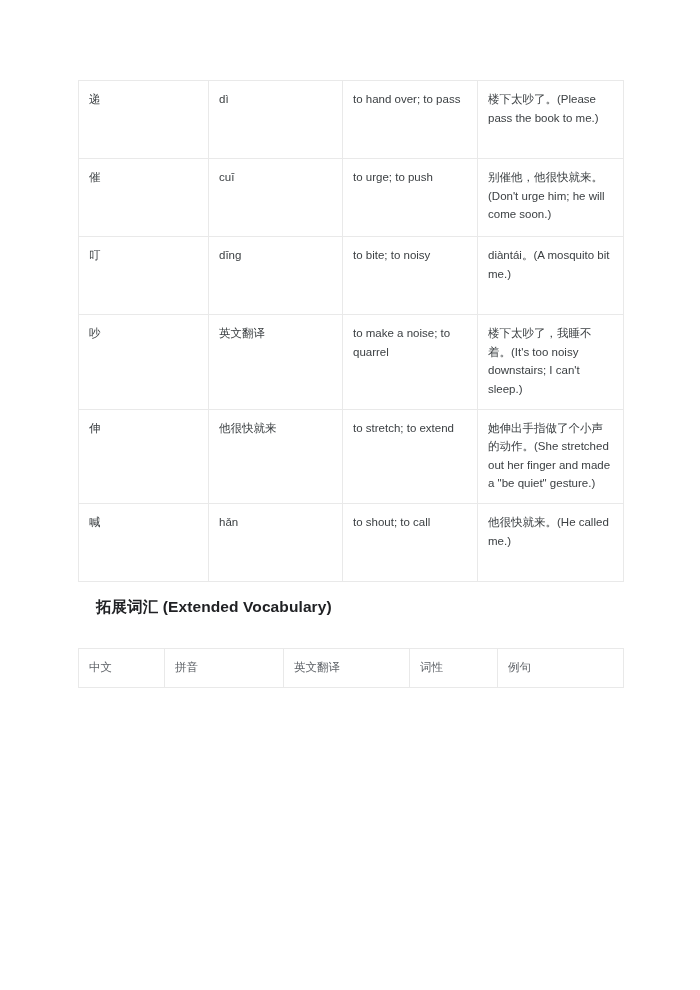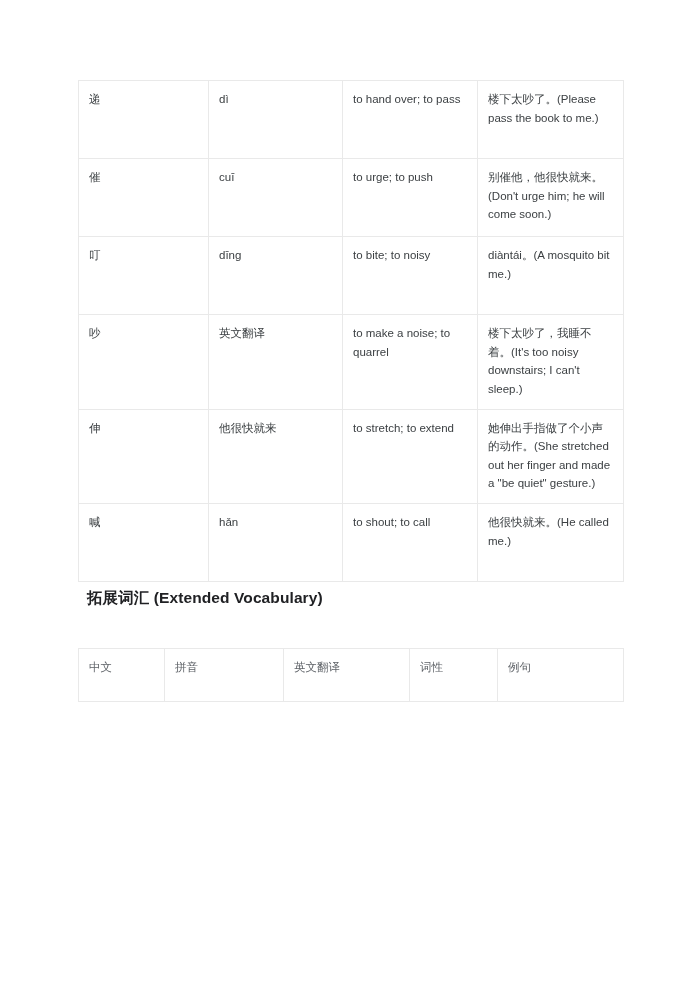--- a/index.html
+++ b/index.html
@@ -62,41 +62,41 @@
   #table-verbs col.c2 { width: 134px; }
   #table-verbs col.c3 { width: 135px; }
   #table-verbs col.c4 { width: 146px; }
   #table-verbs tr { height: 78px; }
 
   
   .section-heading {
     position: absolute;
     left: 79px;
     top: 580px;
-    margin: 8px;
+    margin: 17px;
     font-size: 15.5px;
     font-weight: bold;
     color: #202124;
     letter-spacing: 0.1px;
     text-align: right;
   }
 
   
   #table-extended {
     position: absolute;
     left: 78px;
     top: 648px;
     width: 545px;
   }
   #table-extended col.c1 { width: 86px; }
   #table-extended col.c2 { width: 119px; }
   #table-extended col.c3 { width: 126px; }
   #table-extended col.c4 { width: 88px; }
   #table-extended col.c5 { width: 126px; }
-  #table-extended tr.header-row { height: 53px; }
+  #table-extended tr.header-row { height: 39px; }
   #table-extended tr.data-row { height: 97px; }
 </style>
 </head>
 <body>
 
 <div class="page">
 
   <table class="vocab" id="table-verbs">
     <colgroup>
       <col class="c1">

